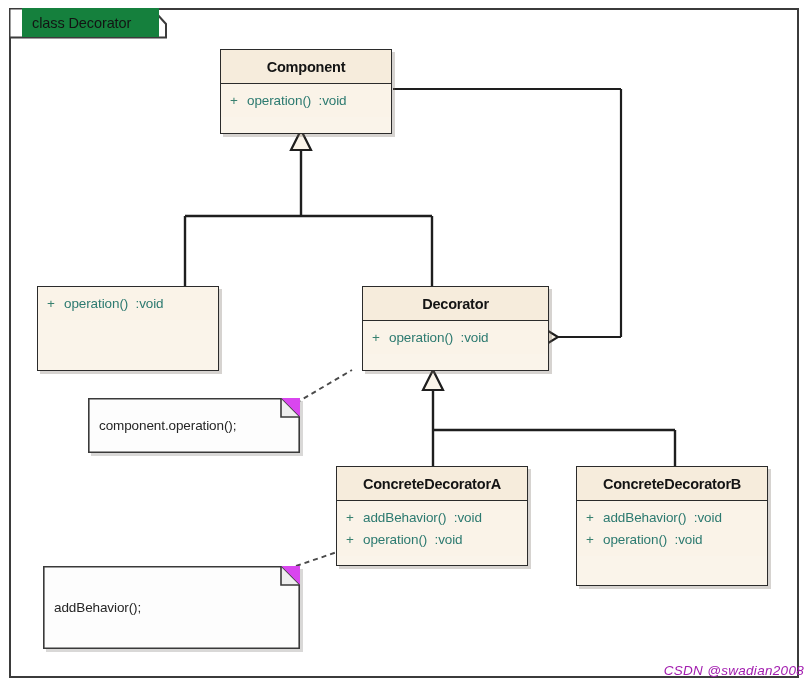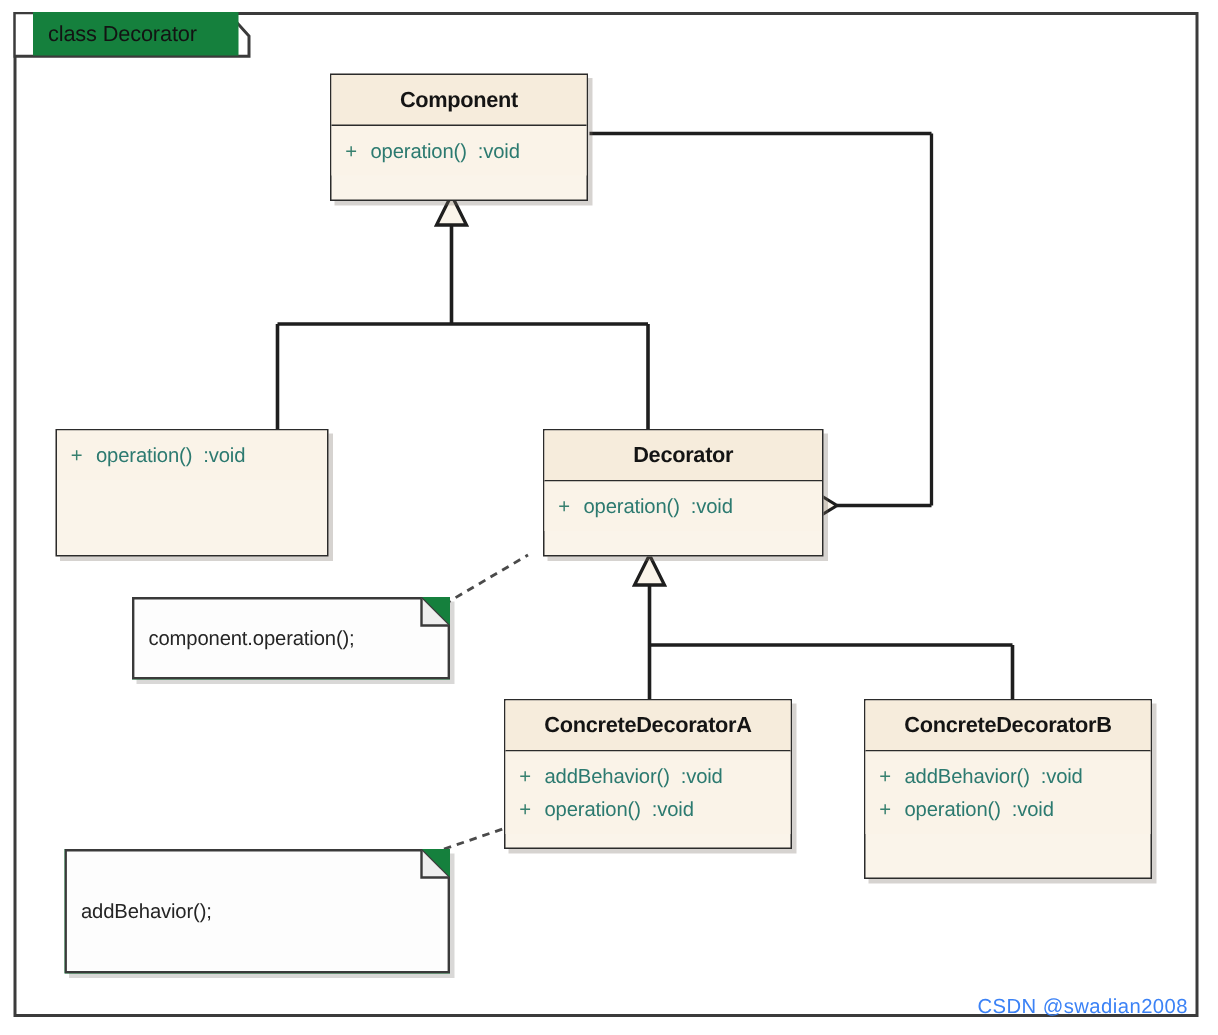--- a/index.html
+++ b/index.html
@@ -105,21 +105,21 @@
     color: #37806f;
   }
   .member .sig {
     white-space: pre;
   }
 
   
   .note {
     position: absolute;
     box-sizing: border-box;
-    background: #15803d;
+    background: #d946ef;
     box-shadow: 3px 3px 0 rgba(120,115,110,0.28);
   }
   .note-svg {
     position: absolute;
     left: 0; top: 0;
     width: 100%;
     height: 100%;
   }
   .note-text {
     position: absolute;
@@ -135,25 +135,26 @@
   .note-line {
     font-size: 13.5px;
     color: #252525;
     white-space: pre;
     letter-spacing: -0.1px;
   }
 
   
   .watermark {
     position: absolute;
-    right: 20px;
+    right: 8px;
     bottom: 12px;
     font-size: 13.5px;
-    color: #3b82f6;
+    color: #a21caf;
     letter-spacing: 0.3px;
+    font-style: italic;
   }
 </style>
 </head>
 <body>
 
 <div id="canvas">
 
   <div class="frame"></div>
 
   <svg class="frame-label-shape" width="160" height="32" viewBox="0 0 160 32">

